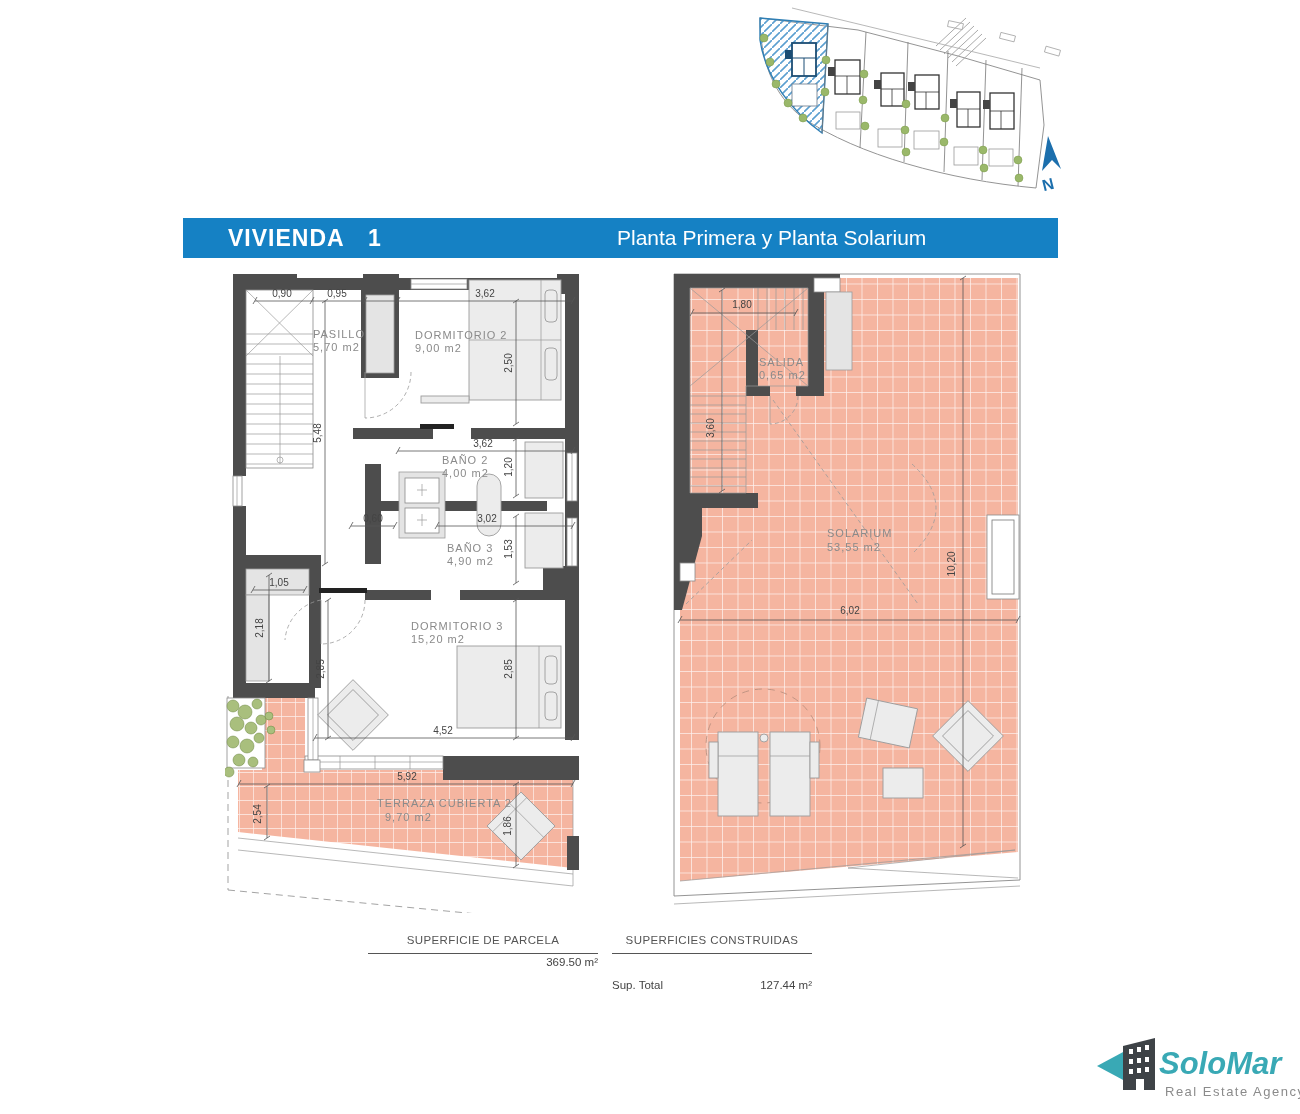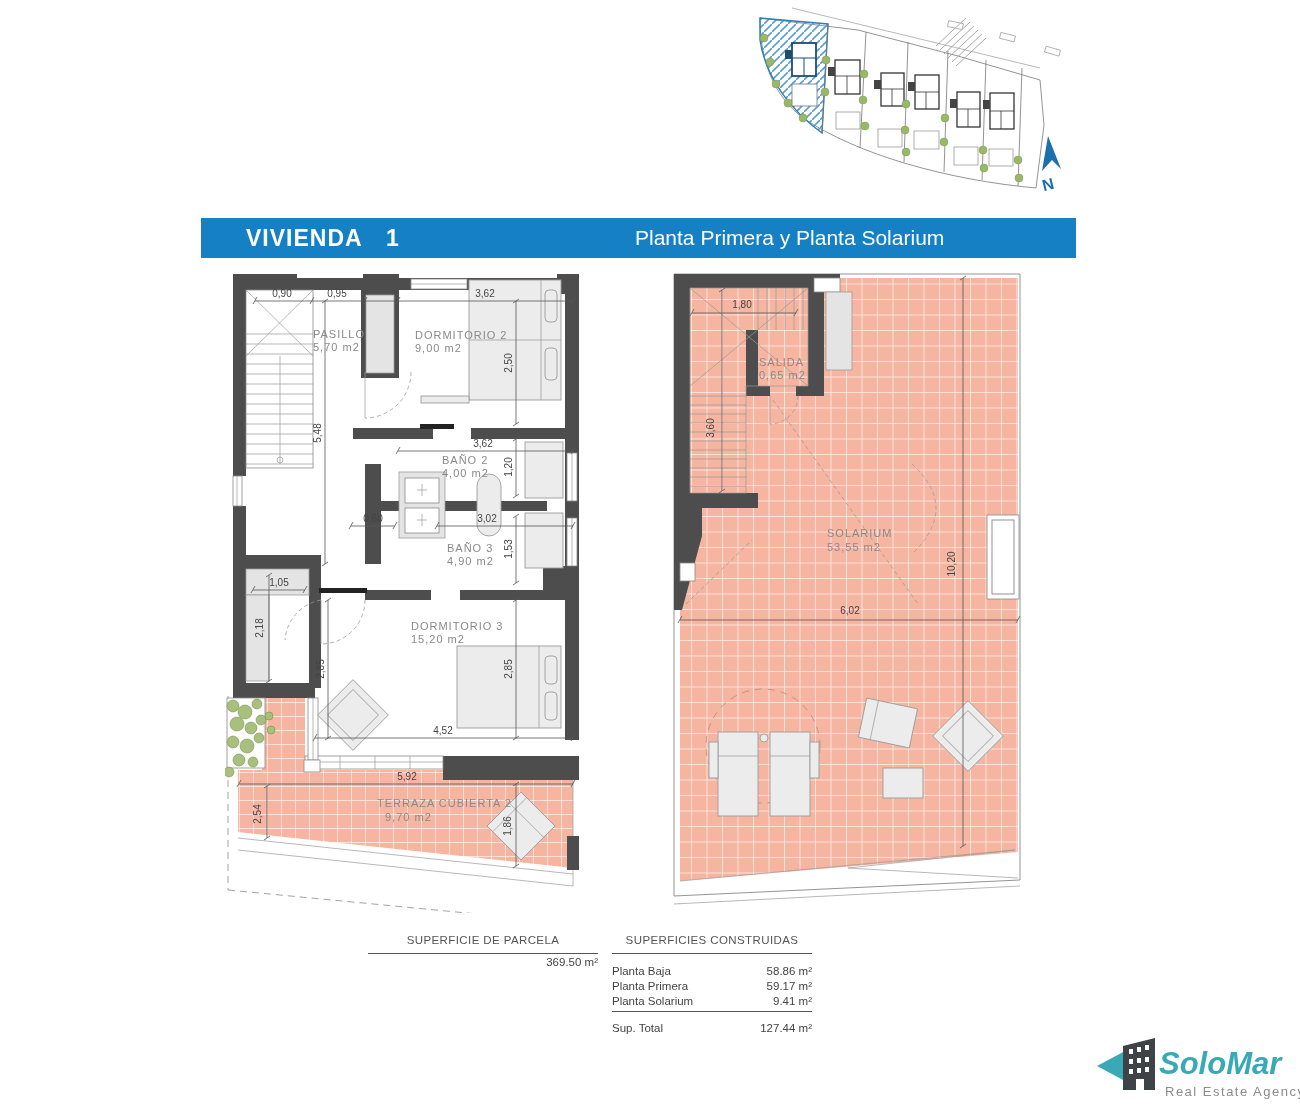--- a/index.html
+++ b/index.html
@@ -1,20 +1,20 @@
 <!DOCTYPE html>
 <html><head>
 <meta charset="utf-8">
 <style>
   html,body{margin:0;padding:0;background:#fff;}
   #page{position:relative;width:1300px;height:1114px;background:#fff;overflow:hidden;
         font-family:"Liberation Sans",sans-serif;}
   .abs{position:absolute;}
   
-  #titlebar{left:183px;top:218px;width:875px;height:40px;background:#1581c4;color:#fff;margin-left:18px;}
+  #titlebar{left:183px;top:218px;width:875px;height:40px;background:#1581c4;color:#fff;}
   #titlebar .vt{position:absolute;left:45px;top:0;line-height:40px;font-size:23px;font-weight:bold;letter-spacing:1px;}
   #titlebar .vn{position:absolute;left:185px;top:0;line-height:40px;font-size:23px;font-weight:bold;}
   #titlebar .sub{position:absolute;left:434px;top:0;line-height:40px;font-size:21px;font-weight:normal;}
   
   .wall{fill:#4d4d4d;stroke:none;}
   .furn{fill:#ececec;stroke:#9c9c9c;stroke-width:.9;}
   .wfix{fill:#ffffff;stroke:#8a8a8a;stroke-width:.8;}
   .grayp{fill:#e4e4e4;stroke:#9c9c9c;stroke-width:.8;}
   .dim{stroke:#555;stroke-width:.8;fill:none;}
   .dimt{font-size:10px;fill:#444;text-anchor:middle;}
@@ -23,21 +23,21 @@
   .pdash{stroke:#999;stroke-width:.9;fill:none;stroke-dasharray:7,5;}
   .bound{stroke:#888;stroke-width:.9;fill:none;}
   .tread{stroke:#9a9a9a;stroke-width:.7;fill:none;}
   .thin{stroke:#9a9a9a;stroke-width:.7;fill:none;}
   
   .tbl{font-size:11.5px;color:#444;}
   .tbl-head{border-bottom:1.2px solid #555;text-align:center;padding-bottom:7px;font-size:11.5px;letter-spacing:.4px;color:#555;}
   .tbl-val{text-align:right;margin-top:2px;}
   .srow{display:flex;justify-content:space-between;line-height:15px;}
   .rows{border-bottom:1.2px solid #555;padding-bottom:2px;}
-  .total{display:flex;justify-content:space-between;margin-top:9px;line-height:15px;}
+  .total{display:flex;justify-content:space-between;margin-top:24px;line-height:15px;}
   
   #logo .brand{font-size:31px;font-weight:bold;font-style:italic;fill:#39a9b5;}
   #logo .tag{font-size:13px;fill:#8b8b8b;letter-spacing:1.5px;}
 </style>
 </head>
 <body>
 
 <div id="page">
 
   <svg class="abs" style="left:748px;top:0px" width="330" height="205" viewBox="0 0 330 205">
@@ -398,34 +398,20 @@
     </g>
   </svg>
 
   <div class="abs tbl" style="left:368px;top:934px;width:230px">
     <div class="tbl-head">SUPERFICIE DE PARCELA</div>
     <div class="tbl-val">369.50 m²</div>
   </div>
 
   <div class="abs tbl" style="left:612px;top:934px;width:200px">
     <div class="tbl-head">SUPERFICIES CONSTRUIDAS</div>
-    <div class="rows" style="margin-top:10px">
-      <div class="srow">
-        <span>Planta Baja</span>
-        <span>58.86 m²</span>
-      </div>
-      <div class="srow">
-        <span>Planta Primera</span>
-        <span>59.17 m²</span>
-      </div>
-      <div class="srow">
-        <span>Planta Solarium</span>
-        <span>9.41 m²</span>
-      </div>
-    </div>
     <div class="total">
       <span>Sup. Total</span>
       <span>127.44 m²</span>
     </div>
   </div>
 
   <svg class="abs" id="logo" style="left:1093px;top:1032px" width="207" height="76" viewBox="0 0 207 76">
     <g>
       <polygon points="4,34 32,19 32,49" fill="#39a9b5"></polygon>
       <polygon points="30,14 62,6 62,58 30,58" fill="#3e4347"></polygon>

